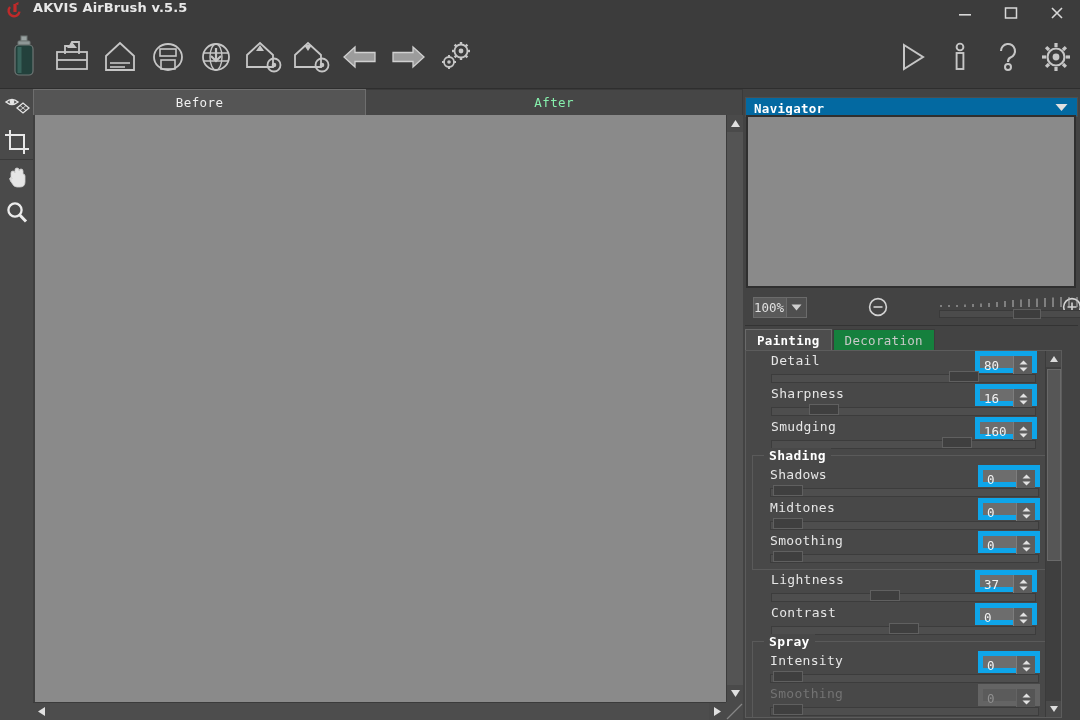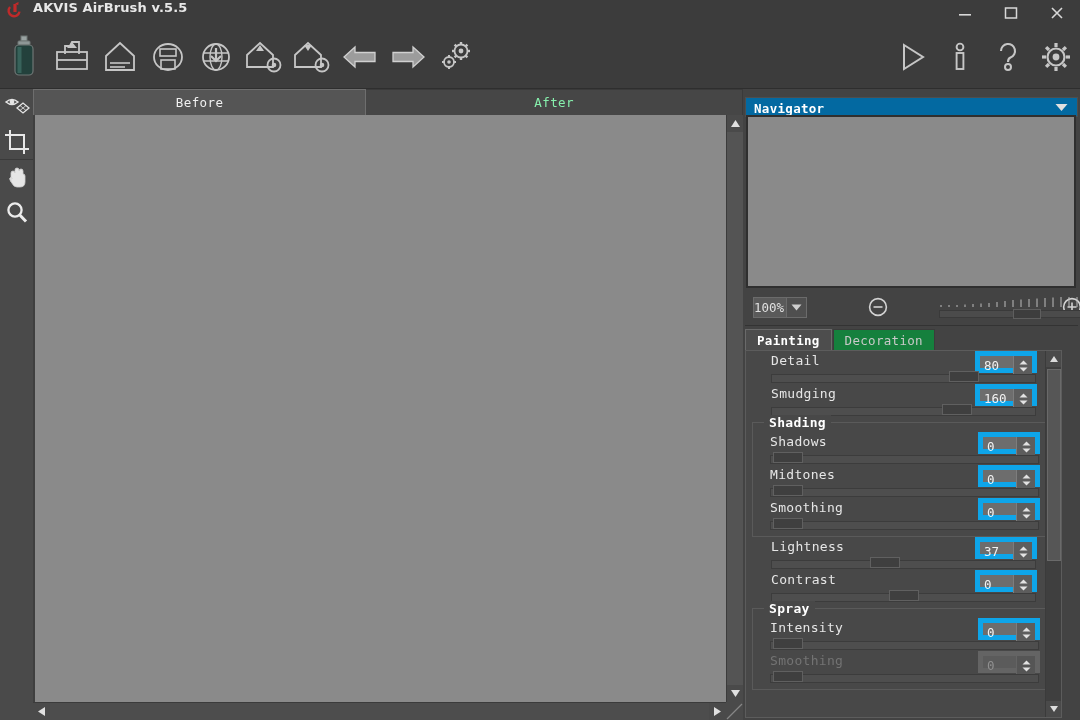--- a/index.html
+++ b/index.html
@@ -579,20 +579,38 @@
                 <svg width="9" height="5" viewBox="0 0 9 5">
                   <path d="M4.5 4.5 L0.5 0.5 L8.5 0.5 Z" fill="#e2e2e2"></path>
                 </svg>
               </div>
             </div>
             <div class="strack">
               <div class="sthumb" style="left: calc(76% - 22.8px);"></div>
             </div>
           </div>
           <div class="prow">
+            <div class="plabel">Sharpness</div>
+            <div class="spin">
+              <div class="spinval">16</div>
+              <div class="spinbtns">
+                <svg width="9" height="5" viewBox="0 0 9 5">
+                  <path d="M4.5 0.5 L8.5 4.5 L0.5 4.5 Z" fill="#e2e2e2"></path>
+                </svg>
+                <span style="height:2px"></span>
+                <svg width="9" height="5" viewBox="0 0 9 5">
+                  <path d="M4.5 4.5 L0.5 0.5 L8.5 0.5 Z" fill="#e2e2e2"></path>
+                </svg>
+              </div>
+            </div>
+            <div class="strack">
+              <div class="sthumb" style="left: calc(16% - 4.8px);"></div>
+            </div>
+          </div>
+          <div class="prow">
             <div class="plabel">Smudging</div>
             <div class="spin">
               <div class="spinval">160</div>
               <div class="spinbtns">
                 <svg width="9" height="5" viewBox="0 0 9 5">
                   <path d="M4.5 0.5 L8.5 4.5 L0.5 4.5 Z" fill="#e2e2e2"></path>
                 </svg>
                 <span style="height:2px"></span>
                 <svg width="9" height="5" viewBox="0 0 9 5">
                   <path d="M4.5 4.5 L0.5 0.5 L8.5 0.5 Z" fill="#e2e2e2"></path>

